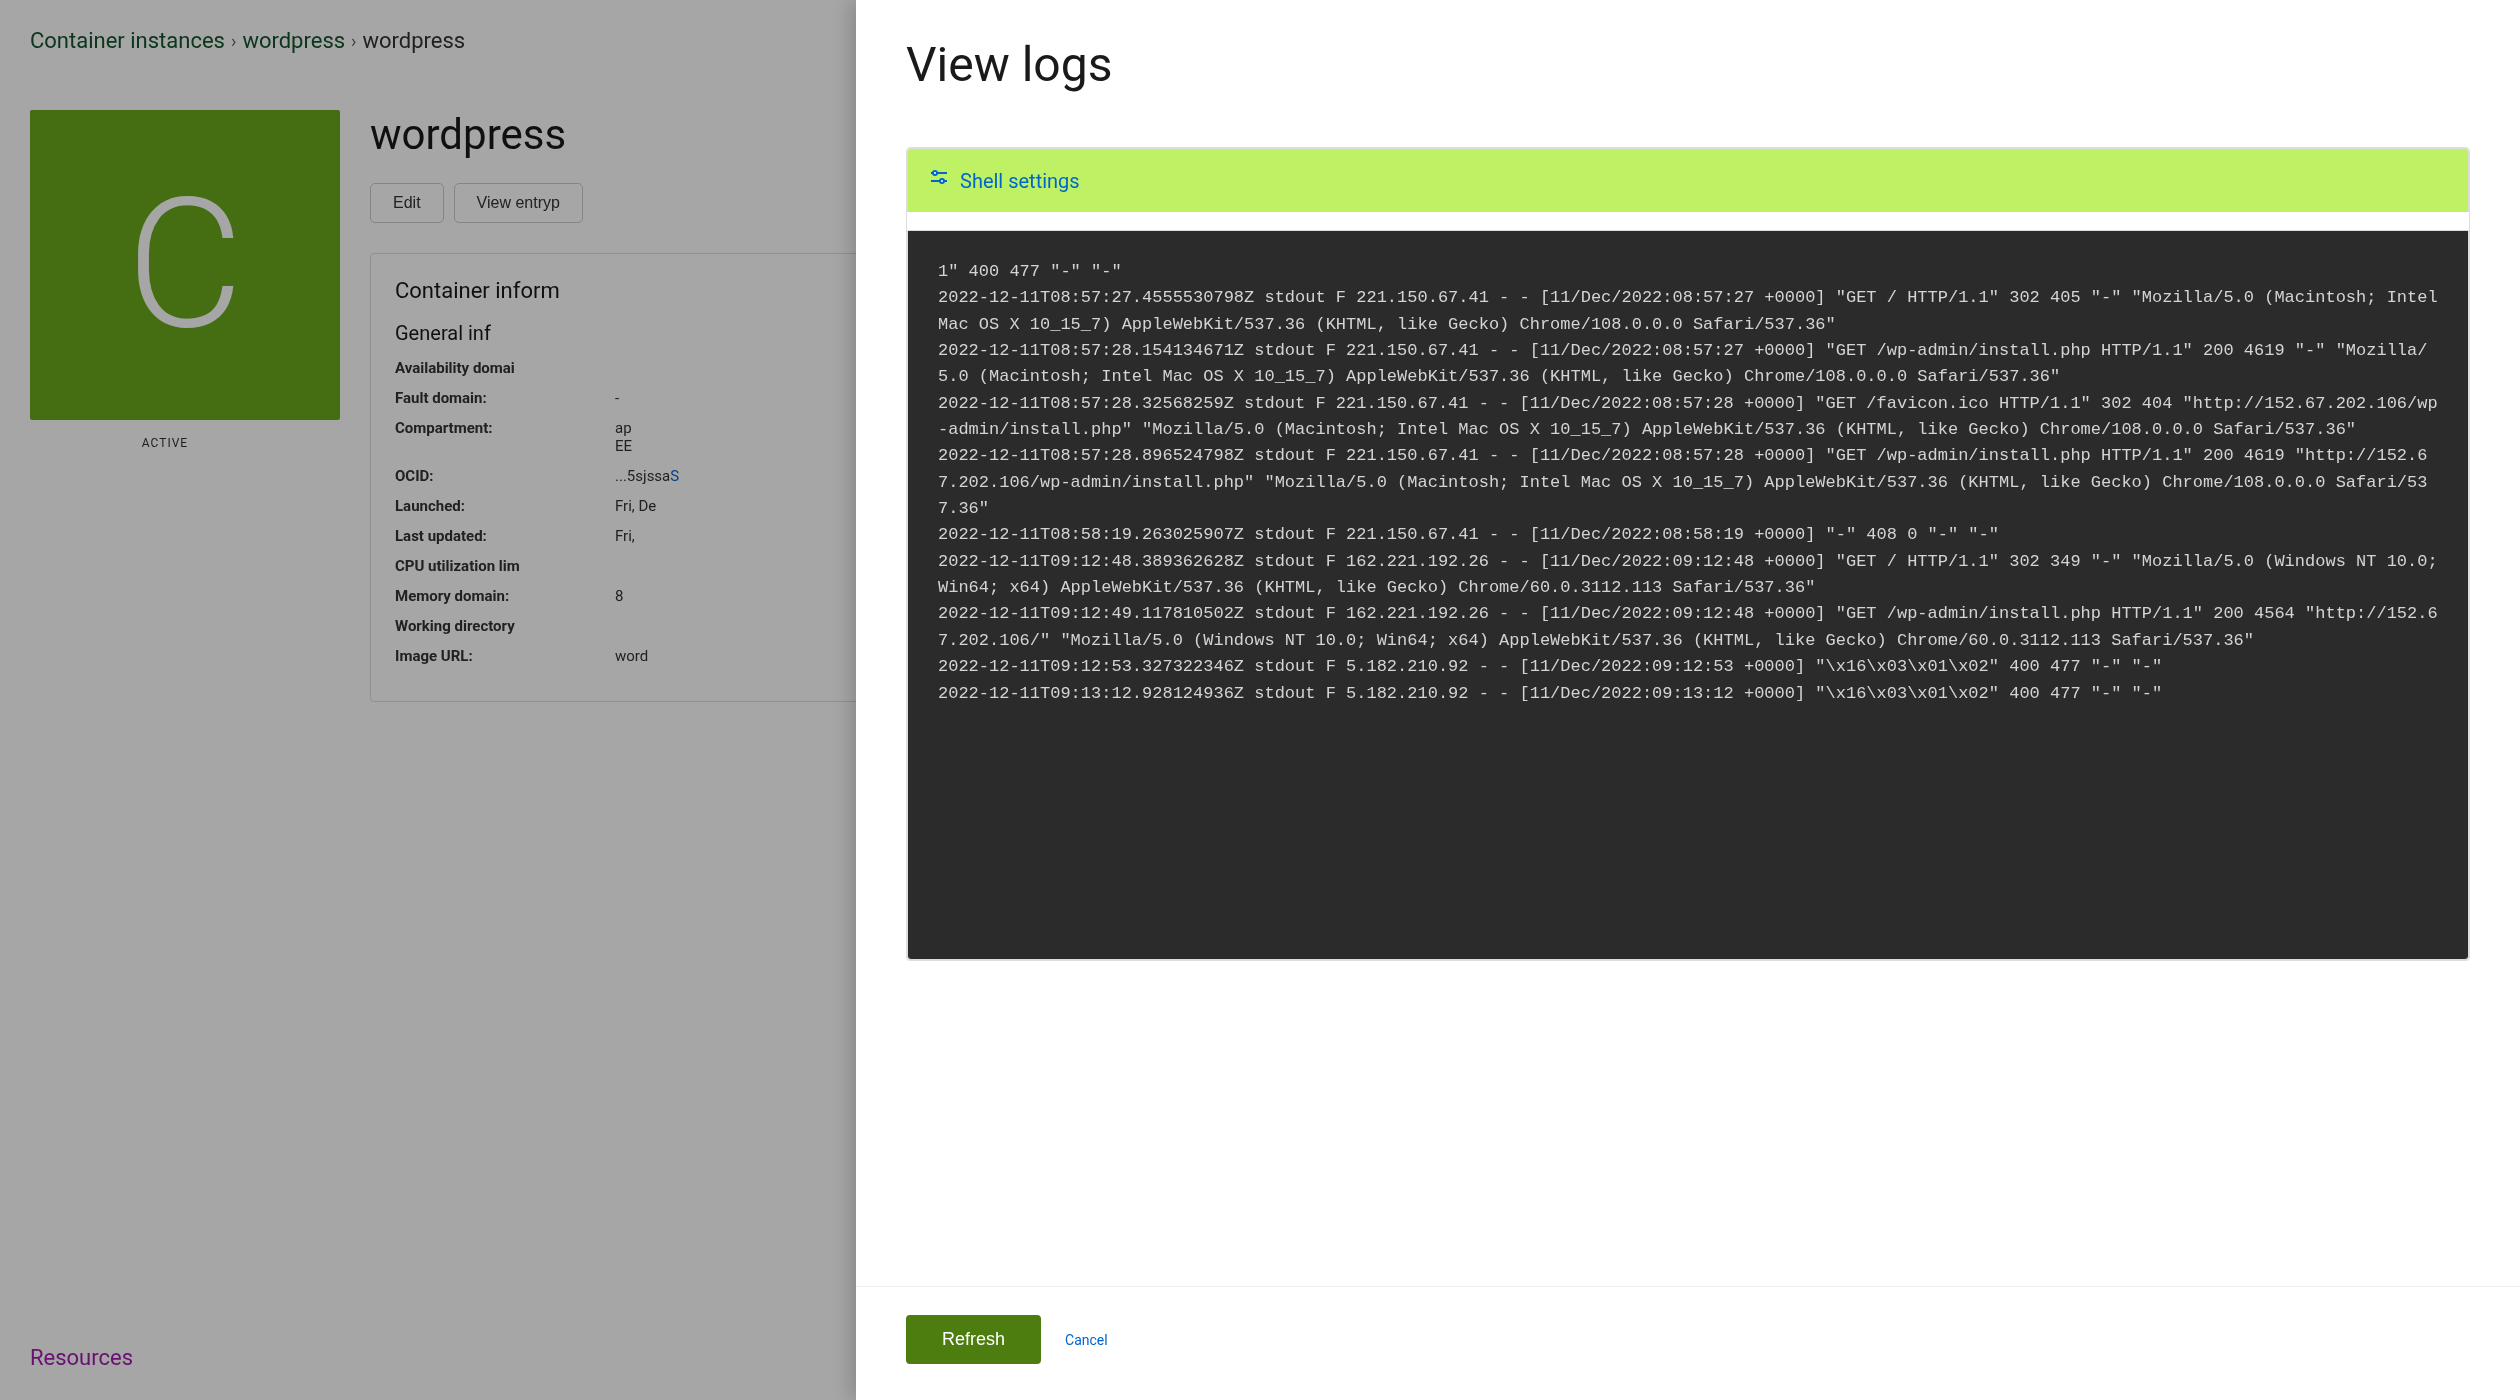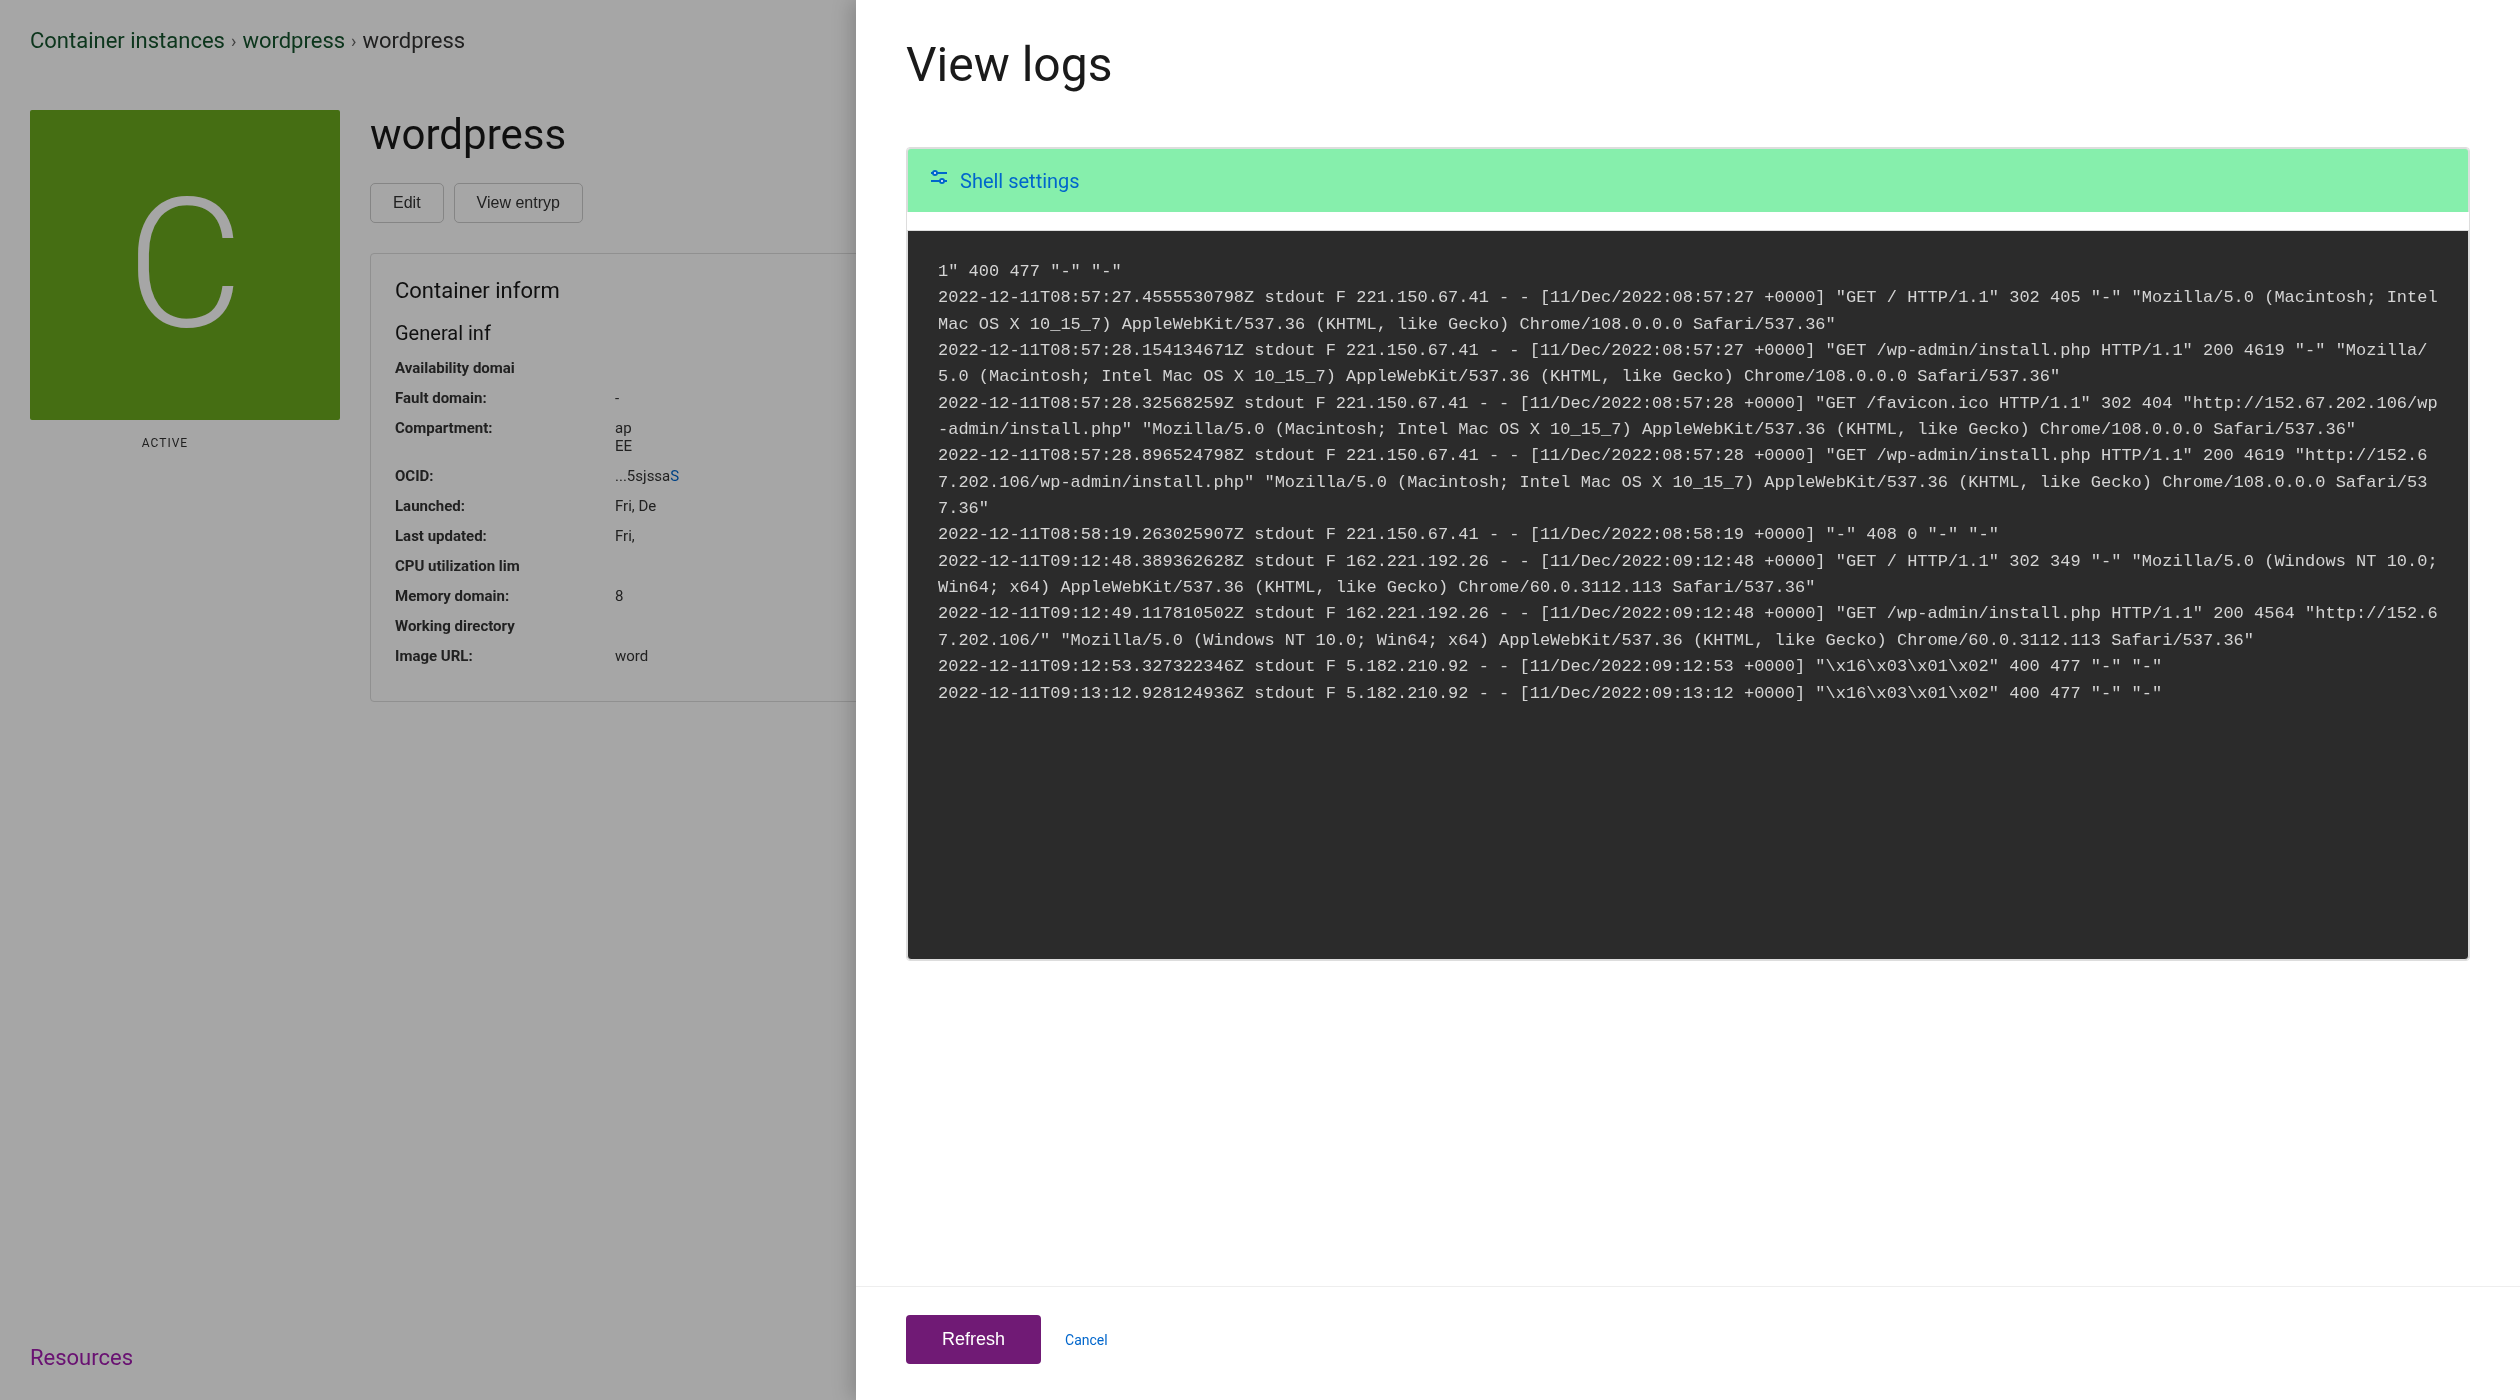--- a/index.html
+++ b/index.html
@@ -187,21 +187,21 @@
 
     .shell-settings-bar {
       display: flex;
       align-items: center;
       gap: 10px;
       margin-bottom: 18px;
       padding: 18px 20px;
       border: 1px solid #ddd;
       border-radius: 4px 4px 0 0;
       border-bottom: none;
-      background: #86efac;
+      background: #bef264;
     }
     .shell-settings-icon {
       color: #0066cc;
       font-size: 22px;
     }
     .shell-settings-link {
       color: #0066cc;
       font-size: 20px;
       cursor: pointer;
       text-decoration: none;
@@ -225,21 +225,21 @@
     .modal-footer {
       padding: 28px 50px 36px 50px;
       display: flex;
       align-items: center;
       gap: 24px;
       border-top: 1px solid #eee;
     }
     .btn-primary {
       padding: 14px 36px;
       font-size: 18px;
-      background: #701a75;
+      background: #4d7c0f;
       color: #fff;
       border: none;
       border-radius: 4px;
       cursor: pointer;
     }
     .btn-cancel-link {
       color: #0066cc;
       font-size: 14px;
       cursor: pointer;
       background: none;

